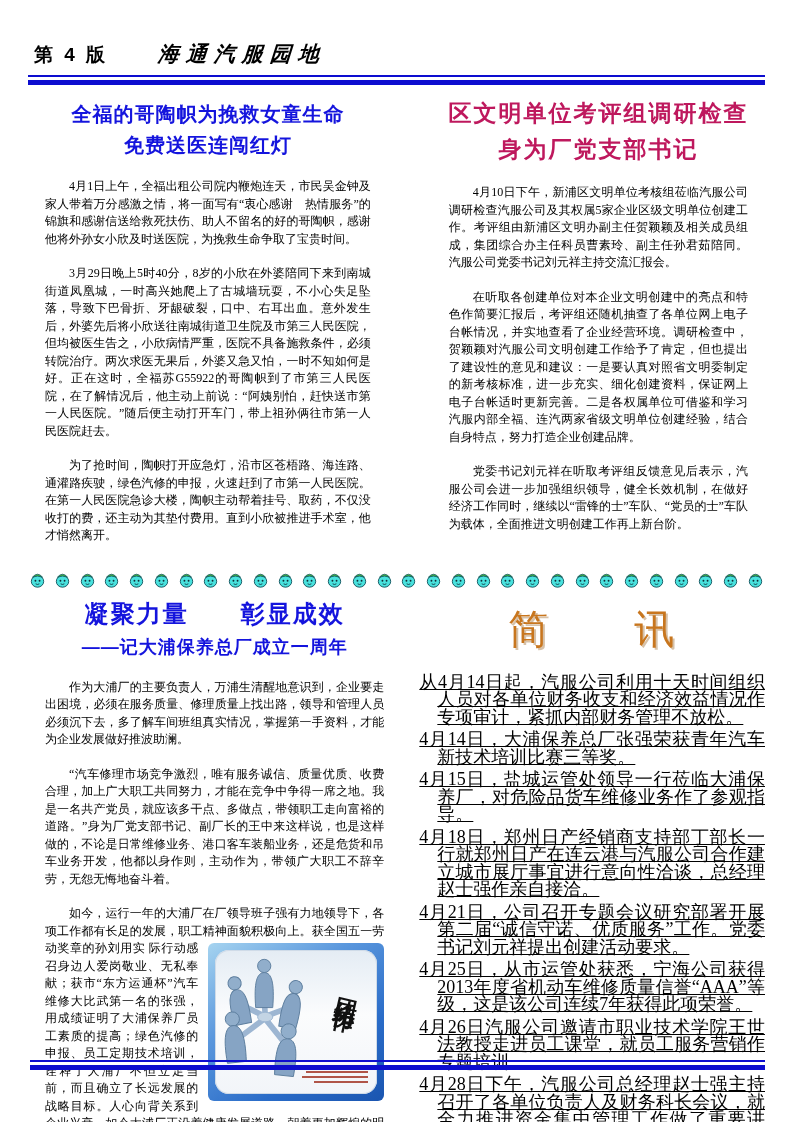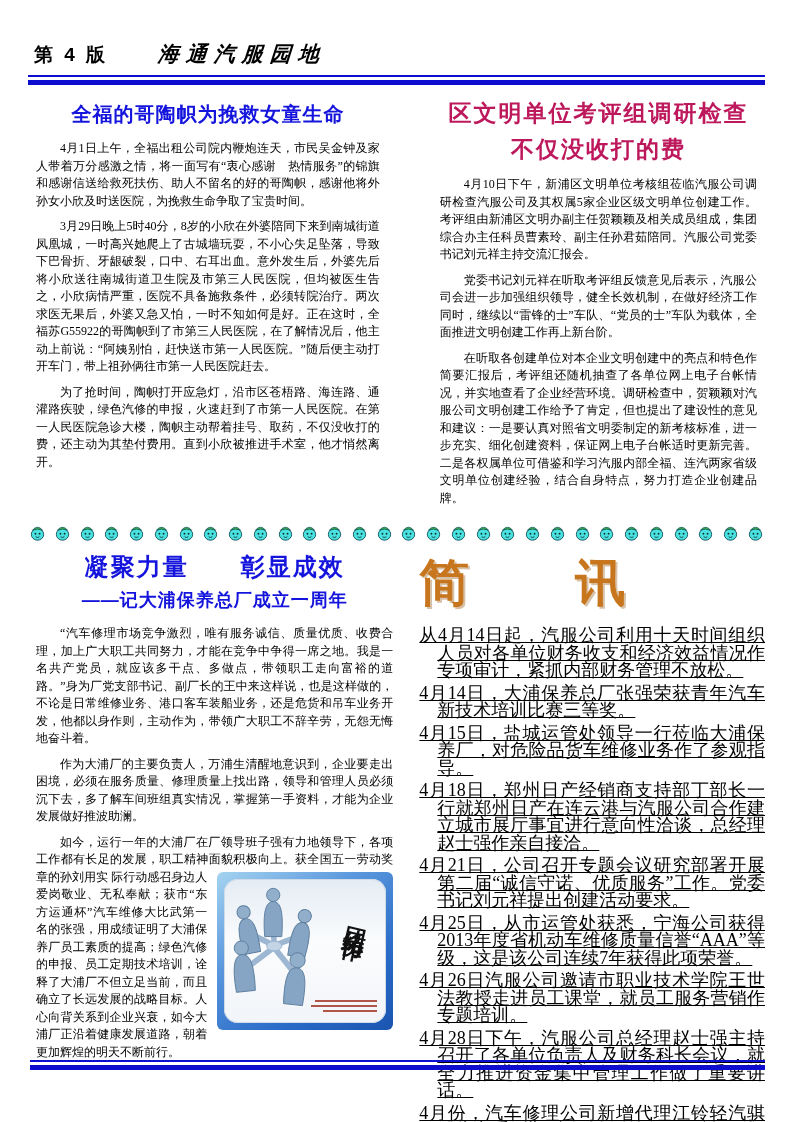--- a/index.html
+++ b/index.html
@@ -46,21 +46,21 @@
     margin:6px 0 10px;
   }
   .black-title {
     color:#be185d;
     font-family:"Liberation Sans","DejaVu Sans",sans-serif;
     text-align:center; font-weight:900;
     font-size:23px; line-height:36px; letter-spacing:2px;
     margin:2px 0 9px;
   }
   .body-text p {
-    margin:8px; font-size:12px; line-height:17.5px;
+    margin:17px; font-size:12px; line-height:17.5px;
     text-align:justify; text-indent:2em;
   }
 
   
   .separator {
     display:flex; justify-content:space-between; align-items:center;
     margin:9px 2px 4px 2px;
   }
   .sep-icon { display:inline-block; width:15px; height:17px; }
 
@@ -74,22 +74,22 @@
   }
   .mid-subtitle {
     color:var(--title-blue,#1414dd);
     font-family:"Liberation Sans","DejaVu Sans",sans-serif;
     text-align:center; font-weight:bold;
     font-size:18px; line-height:30px; letter-spacing:1px;
     margin:0 0 10px;
   }
   .briefs-title {
     color:var(--briefs-orange,#c8761e);
-    font-weight:bold; text-align:left;
-    font-size:50px; line-height:72px; letter-spacing:2px;
+    font-weight:normal; text-align:center;
+    font-size:40px; line-height:72px; letter-spacing:2px;
     text-shadow:2px 2px 0 rgba(140,80,10,.35);
     margin:2px 0 8px;
   }
   .briefs p {
     margin:0 0 5px; font-size:18px; line-height:17.5px;
     text-align:justify;
     padding-left:1em; text-indent:-1em;text-decoration:underline;
   }
 
   
@@ -140,33 +140,34 @@
     <div class="header">
       <span class="edition">第 4 版</span>
       <span class="masthead">海通汽服园地</span>
     </div>
     <div class="top-rule"></div>
 
     <div class="cols section1">
       <div class="col-a body-text">
         <h2 class="blue-title">
           <span>全福的哥陶帜为挽救女童生命</span><br>
+          <span>免费送医连闯红灯</span>
         </h2>
         <p>4月1日上午，全福出租公司院内鞭炮连天，市民吴金钟及家人带着万分感激之情，将一面写有“衷心感谢　热情服务”的锦旗和感谢信送给救死扶伤、助人不留名的好的哥陶帜，感谢他将外孙女小欣及时送医院，为挽救生命争取了宝贵时间。</p>
         <p>3月29日晚上5时40分，8岁的小欣在外婆陪同下来到南城街道凤凰城，一时高兴她爬上了古城墙玩耍，不小心失足坠落，导致下巴骨折、牙龈破裂，口中、右耳出血。意外发生后，外婆先后将小欣送往南城街道卫生院及市第三人民医院，但均被医生告之，小欣病情严重，医院不具备施救条件，必须转院治疗。两次求医无果后，外婆又急又怕，一时不知如何是好。正在这时，全福苏G55922的哥陶帜到了市第三人民医院，在了解情况后，他主动上前说：“阿姨别怕，赶快送市第一人民医院。”随后便主动打开车门，带上祖孙俩往市第一人民医院赶去。</p>
         <p>为了抢时间，陶帜打开应急灯，沿市区苍梧路、海连路、通灌路疾驶，绿色汽修的申报，火速赶到了市第一人民医院。在第一人民医院急诊大楼，陶帜主动帮着挂号、取药，不仅没收打的费，还主动为其垫付费用。直到小欣被推进手术室，他才悄然离开。</p>
       </div>
       <div class="col-b body-text">
         <h2 class="black-title">
           <span>区文明单位考评组调研检查</span><br>
-          <span>不仅没收打的费</span>
+          <span>身为厂党支部书记</span>
         </h2>
         <p>4月10日下午，新浦区文明单位考核组莅临汽服公司调研检查汽服公司及其权属5家企业区级文明单位创建工作。考评组由新浦区文明办副主任贺颖颖及相关成员组成，集团综合办主任科员曹素玲、副主任孙君茹陪同。汽服公司党委书记刘元祥主持交流汇报会。</p>
+        <p>在听取各创建单位对本企业文明创建中的亮点和特色作简要汇报后，考评组还随机抽查了各单位网上电子台帐情况，并实地查看了企业经营环境。调研检查中，贺颖颖对汽服公司文明创建工作给予了肯定，但也提出了建设性的意见和建议：一是要认真对照省文明委制定的新考核标准，进一步充实、细化创建资料，保证网上电子台帐适时更新完善。二是各权属单位可借鉴和学习汽服内部全福、连汽两家省级文明单位创建经验，结合自身特点，努力打造企业创建品牌。</p>
         <p>党委书记刘元祥在听取考评组反馈意见后表示，汽服公司会进一步加强组织领导，健全长效机制，在做好经济工作同时，继续以“雷锋的士”车队、“党员的士”车队为载体，全面推进文明创建工作再上新台阶。</p>
-        <p>在听取各创建单位对本企业文明创建中的亮点和特色作简要汇报后，考评组还随机抽查了各单位网上电子台帐情况，并实地查看了企业经营环境。调研检查中，贺颖颖对汽服公司文明创建工作给予了肯定，但也提出了建设性的意见和建议：一是要认真对照省文明委制定的新考核标准，进一步充实、细化创建资料，保证网上电子台帐适时更新完善。二是各权属单位可借鉴和学习汽服内部全福、连汽两家省级文明单位创建经验，结合自身特点，努力打造企业创建品牌。</p>
       </div>
     </div>
 
     <div class="separator">
       <span class="sep-icon">
         <svg viewBox="0 0 16 18" width="15" height="17">
           <ellipse cx="8" cy="11" rx="6.6" ry="6.2" fill="#49e2de" stroke="#14555f" stroke-width="1"></ellipse>
           <path d="M2.6,6.5 Q8,0.2 13.4,6.5 Q8,4.2 2.6,6.5 Z" fill="#3fae3f" stroke="#14555f" stroke-width="0.8"></path>
           <circle cx="5.8" cy="10.3" r="1" fill="#10303a"></circle>
           <circle cx="10.2" cy="10.3" r="1" fill="#10303a"></circle>
@@ -433,22 +434,22 @@
           <circle cx="10.2" cy="10.3" r="1" fill="#10303a"></circle>
           <path d="M6,13.6 Q8,15 10,13.6" fill="none" stroke="#10303a" stroke-width="0.9"></path>
         </svg>
       </span>
       </div>
 
     <div class="cols">
       <div class="col-a body-text">
         <h2 class="mid-title">凝聚力量　　彰显成效</h2>
         <div class="mid-subtitle">——记大浦保养总厂成立一周年</div>
+        <p>作为大浦厂的主要负责人，万浦生清醒地意识到，企业要走出困境，必须在服务质量、修理质量上找出路，领导和管理人员必须沉下去，多了解车间班组真实情况，掌握第一手资料，才能为企业发展做好推波助澜。</p>
         <p>“汽车修理市场竞争激烈，唯有服务诚信、质量优质、收费合理，加上广大职工共同努力，才能在竞争中争得一席之地。我是一名共产党员，就应该多干点、多做点，带领职工走向富裕的道路。”身为厂党支部书记、副厂长的王中来这样说，也是这样做的，不论是日常维修业务、港口客车装船业务，还是危货和吊车业务开发，他都以身作则，主动作为，带领广大职工不辞辛劳，无怨无悔地奋斗着。</p>
-        <p>作为大浦厂的主要负责人，万浦生清醒地意识到，企业要走出困境，必须在服务质量、修理质量上找出路，领导和管理人员必须沉下去，多了解车间班组真实情况，掌握第一手资料，才能为企业发展做好推波助澜。</p>
         <p>
           <span>如今，运行一年的大浦厂在厂领导班子强有力地领导下，各项工作都有长足的发展，职工精神面貌积极向上。获全国五一劳动奖章的孙刘用实</span>
           <span class="photo-frame">
             <span class="photo-inner">
               <svg class="figures" viewBox="0 0 112 130" width="106" height="124">
                 <g stroke="#5d7e9e" stroke-width="1">
 
                   <g stroke="#9db6d2" stroke-width="6" stroke-linecap="round">
                     <path d="M52,42 L53,62"></path>
                     <path d="M30,52 L52,63"></path>

